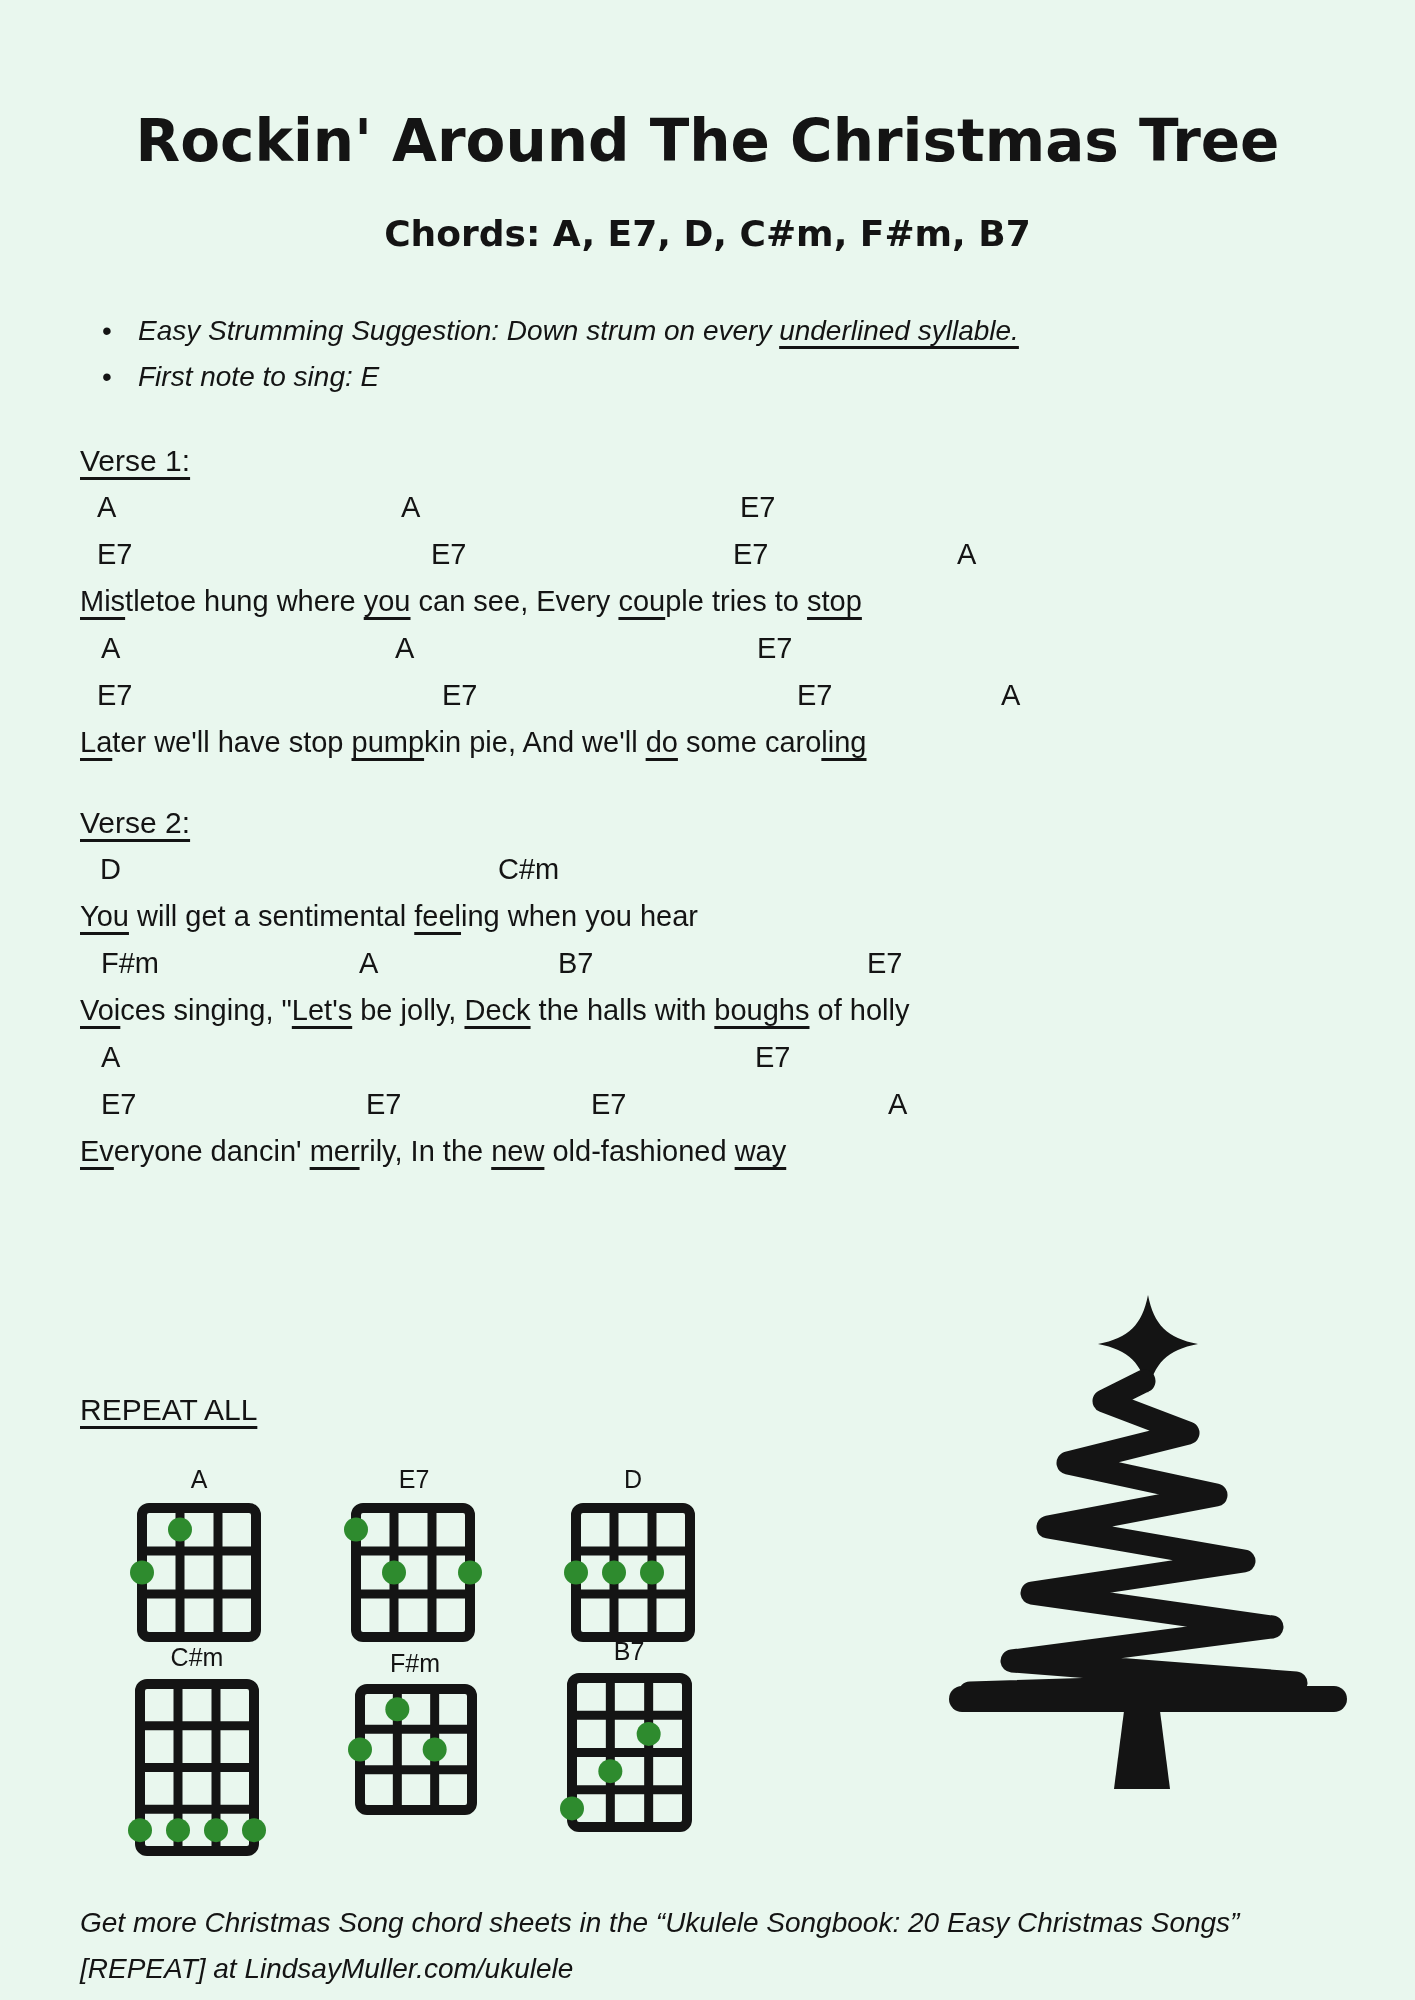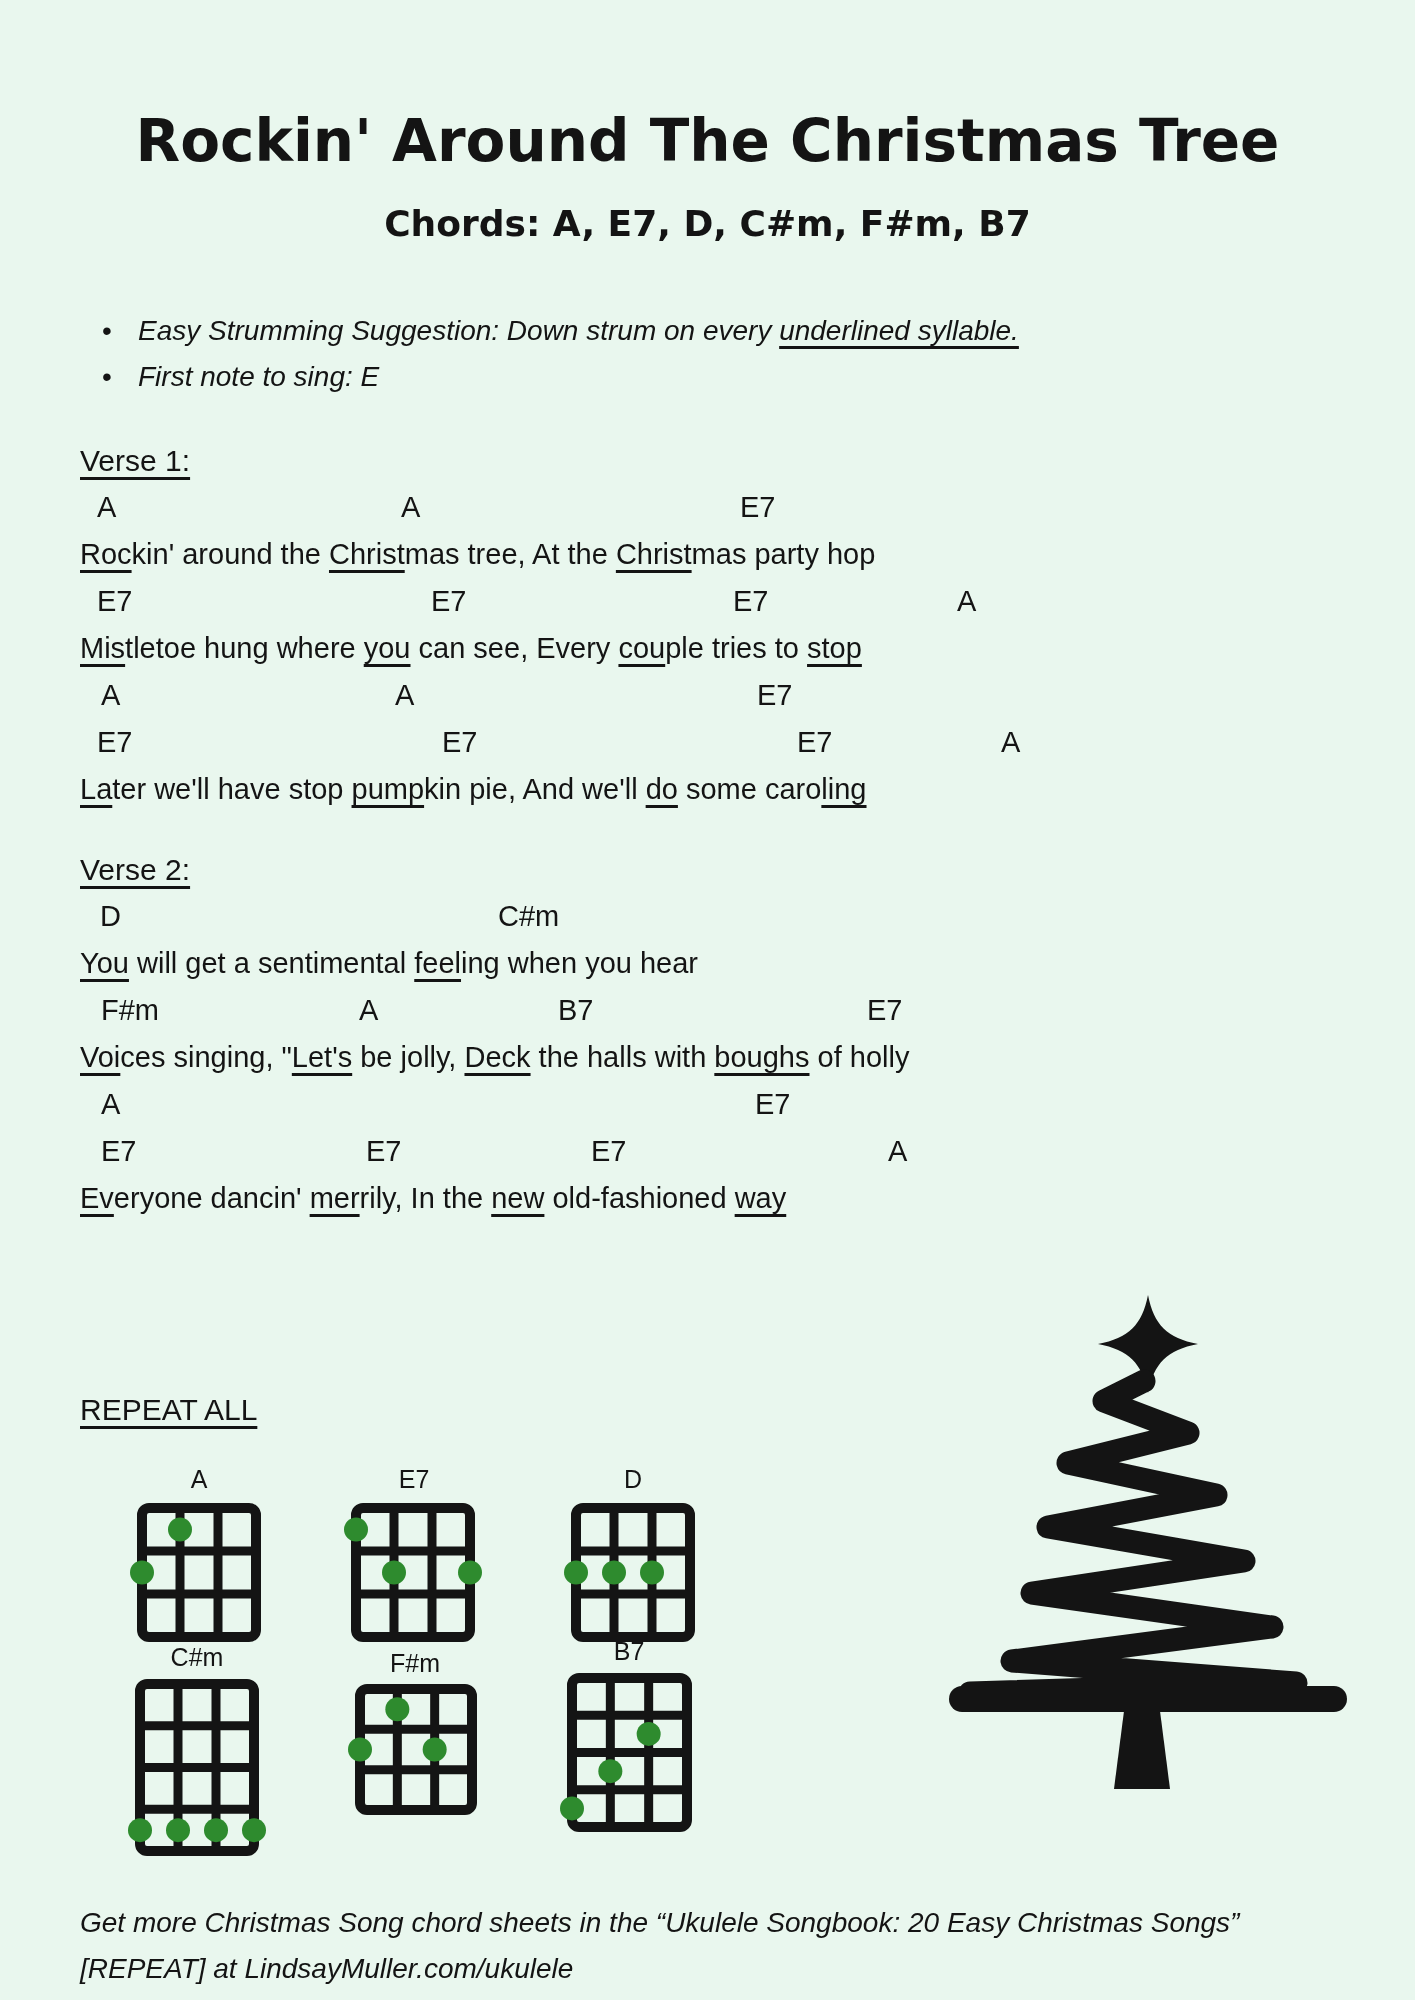--- a/index.html
+++ b/index.html
@@ -2,21 +2,21 @@
 <html><head>
 <meta charset="utf-8">
 <style>
   html,body{margin:0;padding:0;background:#cfd8d2;}
   .page{position:relative;width:1415px;height:2000px;margin:0 auto;
         background:#e9f7ee;color:#141414;overflow:hidden;
         font-family:"Liberation Sans",sans-serif;}
   .title{position:absolute;top:112px;left:0;width:100%;text-align:center;
          font-family:"DejaVu Sans",sans-serif;font-weight:700;font-size:58px;
          letter-spacing:0px;line-height:1;}
-  .subtitle{position:absolute;top:206px;left:0;width:100%;text-align:center;
+  .subtitle{position:absolute;top:216px;left:0;width:100%;text-align:center;
             font-family:"DejaVu Sans",sans-serif;font-weight:900;font-size:36px;line-height:1;}
   .notes{position:absolute;left:100px;top:308px;margin:0;padding:0;list-style:none;
          font-size:28px;font-style:italic;}
   .notes li{position:relative;line-height:46px;padding-left:38px;}
   .notes li::before{content:"•";position:absolute;left:2px;top:0;font-style:normal;}
   .u{text-decoration:underline;text-decoration-thickness:3px;text-underline-offset:6px;}
   .verses{position:absolute;left:80px;top:437px;width:1140px;font-size:29px;}
   .verse{position:relative;}
   .verse+.verse{margin-top:33px;}
   .vhead{line-height:47px;font-size:30px;}
@@ -42,21 +42,20 @@
     </ul>
 
   <div class="verses" id="verses">
       <div class="verse">
         <div class="vhead u">Verse 1:</div>
         <div class="chord-row">
           <span class="chord" style="left: 17px;">A</span>
           <span class="chord" style="left: 321px;">A</span>
           <span class="chord" style="left: 660px;">E7</span>
         </div>
-        <div class="lyric-row"><span class="u">Roc</span><span>kin' around the </span><span class="u">Christ</span><span>mas tree, At the </span><span class="u">Christ</span><span>mas party hop</span></div>
         <div class="chord-row">
           <span class="chord" style="left: 17px;">E7</span>
           <span class="chord" style="left: 351px;">E7</span>
           <span class="chord" style="left: 653px;">E7</span>
           <span class="chord" style="left: 877px;">A</span>
         </div>
         <div class="lyric-row"><span class="u">Mis</span><span>tletoe hung where </span><span class="u">you</span><span> can see, Every </span><span class="u">cou</span><span>ple tries to </span><span class="u">stop</span></div>
         <div class="chord-row">
           <span class="chord" style="left: 21px;">A</span>
           <span class="chord" style="left: 315px;">A</span>

